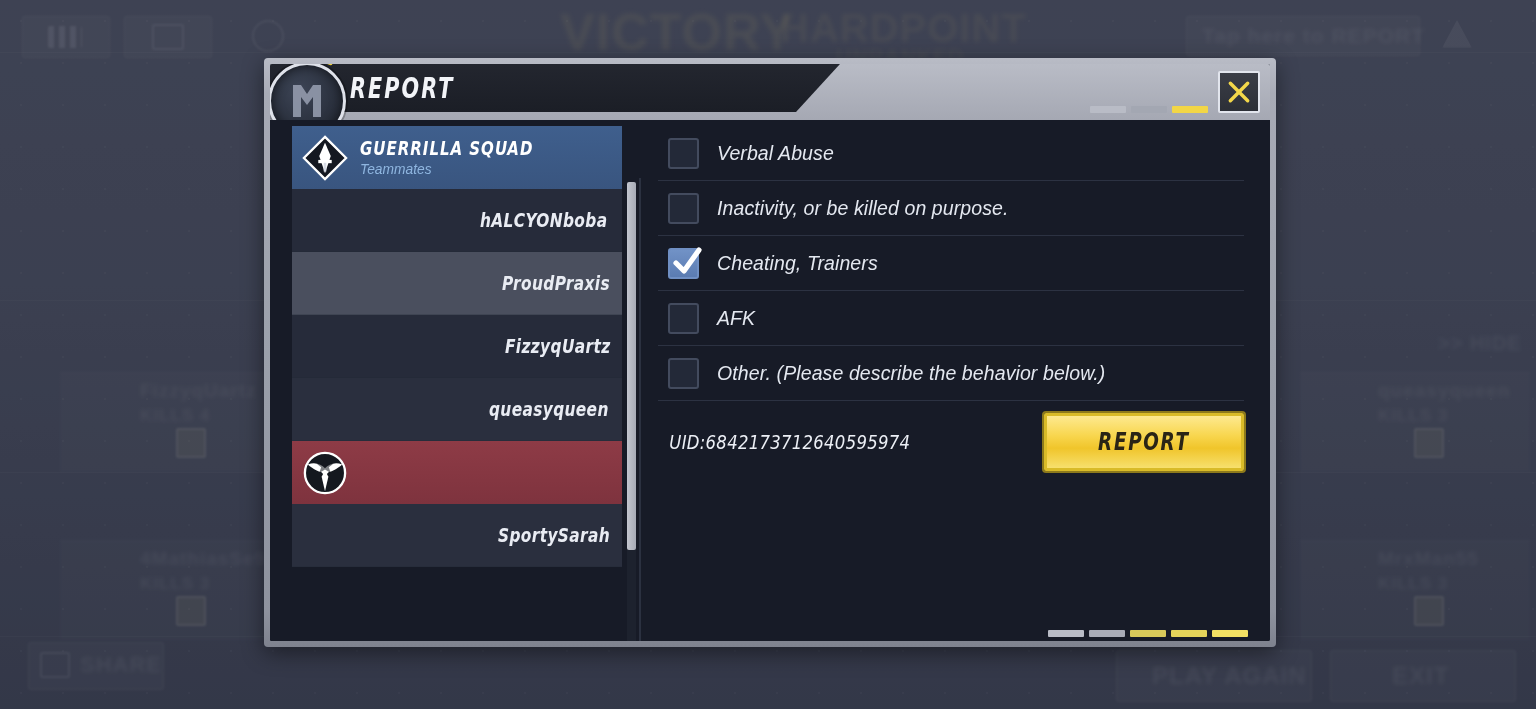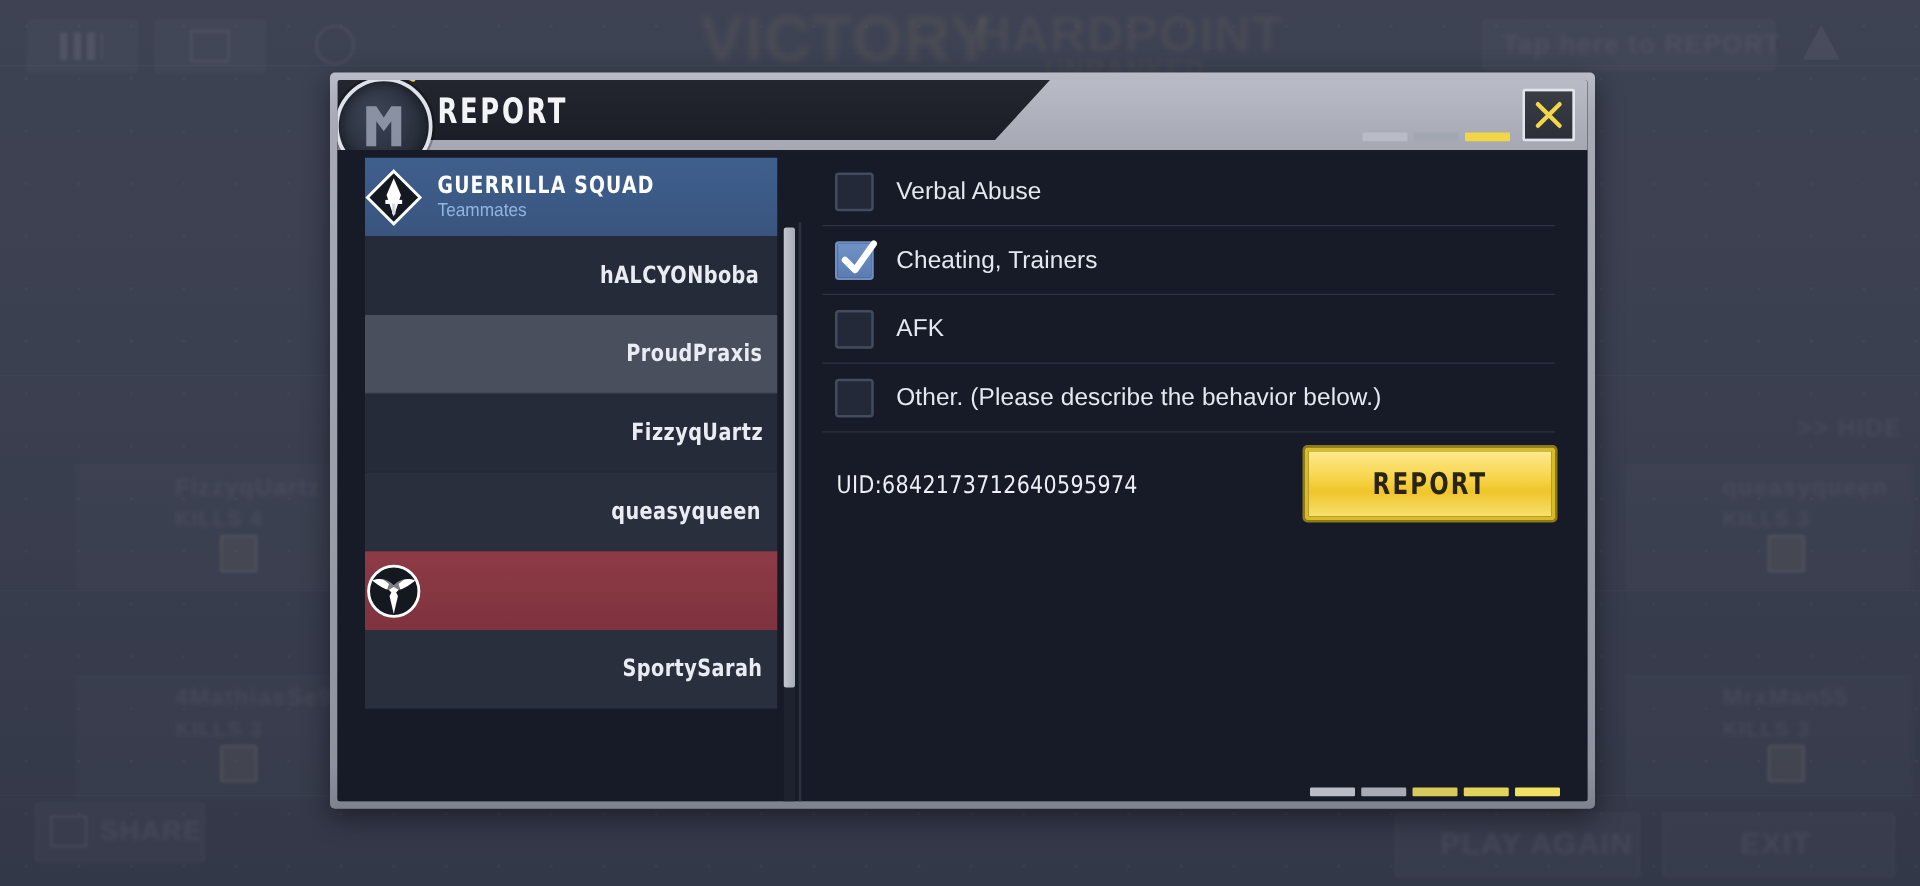--- a/index.html
+++ b/index.html
@@ -78,20 +78,21 @@
     border-radius: 4px;
     box-shadow: 0 6px 22px rgba(0,0,0,0.45);
     padding: 6px;
   }
   .modal-inner {
     position: relative;
     width: 100%; height: 100%;
     background: #1a1f2c;
     border-radius: 2px;
     overflow: hidden;
+    font-style: italic;
   }
 
   
   .titlebar {
     position: absolute; left:0; top:0; right:0; height: 56px;
     background: linear-gradient(180deg,#b9bcc6 0%, #a5a8b3 100%);
   }
   .titlebar-dark {
     position:absolute; left:0; top:0; height: 48px; width: 570px;
     background: linear-gradient(180deg,#23262f 0%, #1b1e26 100%);
@@ -156,20 +157,21 @@
     background:#171b27;
   }
   .list-scroll {
     position:relative;
     width: 330px; height: 513px;
     overflow: hidden;
   }
   .team-header {
     height: 63px;
     display:flex; align-items:center;
+    padding-left: 10px;
     gap: 12px;
   }
   .team-header.blue { background: linear-gradient(180deg,#3f5f8d 0%, #39557f 100%); }
   .team-header.red  { background: linear-gradient(180deg,#8e3b46 0%, #7e333e 100%); }
   .team-emblem { width: 46px; height: 46px; flex: none; }
   .team-texts { display:flex; flex-direction:column; line-height:1.05; }
   .team-name {
     color:#fff; font-size: 19px; font-weight:700; letter-spacing:1.1px;
     font-family:"DejaVu Sans Condensed","Liberation Sans",sans-serif;
     transform: scaleX(.88); transform-origin:left center;
@@ -425,20 +427,24 @@
         <div class="col-divider"></div>
       </div>
 
       <div class="right-col">
 
         <div class="reason-row">
           <div class="cb off"></div>
           <div class="reason-label">Verbal Abuse</div>
         </div>
 
+        <div class="reason-row">
+          <div class="cb off"></div>
+          <div class="reason-label">Inactivity, or be killed on purpose.</div>
+        </div>
 
         <div class="reason-row">
           <div class="cb on">
             <svg class="cb-check" viewBox="0 0 38 38">
               <path d="M8 20 L16 28 L31 7" stroke="#ffffff" stroke-width="5.2" fill="none" stroke-linecap="round" stroke-linejoin="round"></path>
             </svg>
           </div>
           <div class="reason-label">Cheating, Trainers</div>
         </div>
 

